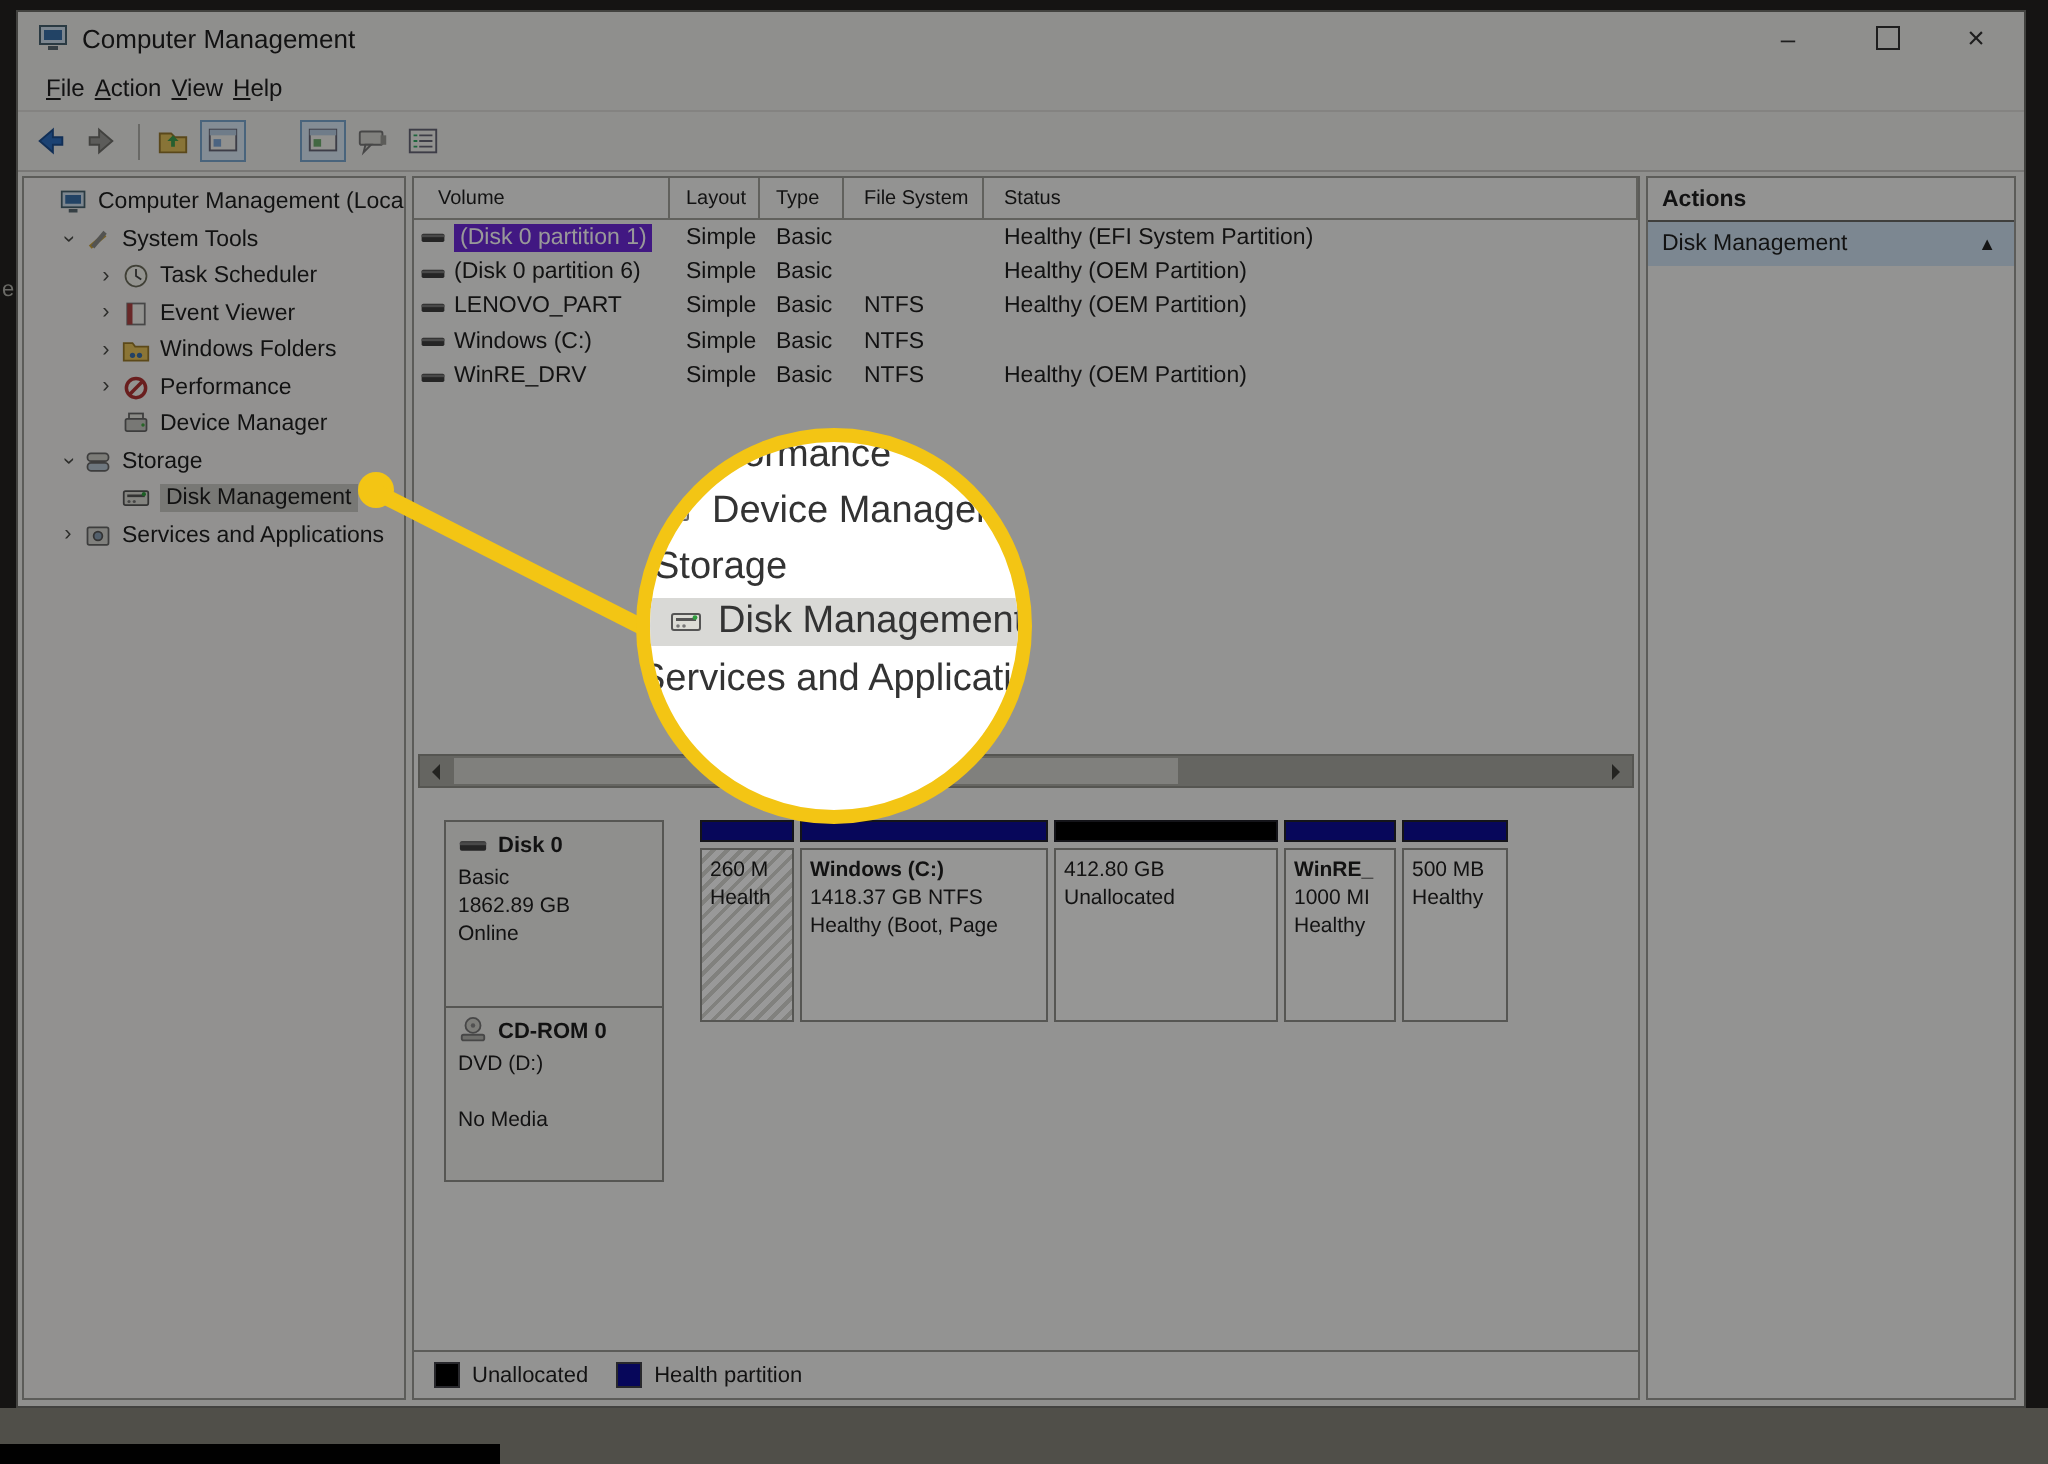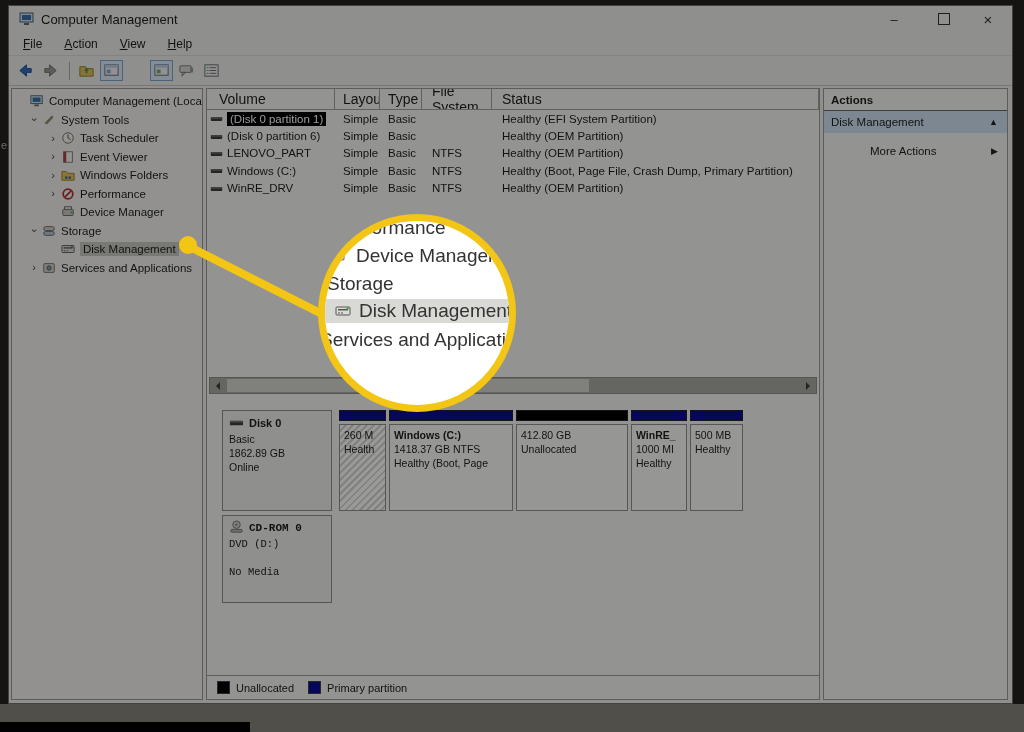--- a/index.html
+++ b/index.html
@@ -9,21 +9,21 @@
   .win{position:absolute;left:8px;top:5px;width:1005px;height:699px;background:#efeeec;
        border:1px solid #6e6e6a;box-sizing:border-box;display:flex;flex-direction:column;}
   .titlebar{height:26px;display:flex;align-items:center;position:relative;flex:0 0 auto;}
   .title-ic{margin:0 6px 0 10px;display:flex;}
   .title-ic svg{width:16px;height:16px;}
   .title-txt{font-size:13px;}
   .winbtn{position:absolute;top:0;width:34px;height:26px;display:flex;align-items:center;
           justify-content:center;font-size:13px;color:#333;}
   .wb-min{left:868px;} .wb-max{left:918px;} .wb-close{left:962px;font-size:15px;}
   .wb-box{width:10px;height:10px;border:1px solid #333;}
-  .menubar{height:23px;display:flex;align-items:center;gap:22px;padding-left:14px;
+  .menubar{height:23px;display:flex;align-items:center;gap:5px;padding-left:14px;
            font-size:12px;flex:0 0 auto;border-bottom:1px solid #dcdbd8;}
   .menu-item u{text-decoration:underline;}
   .toolbar{height:29px;display:flex;align-items:center;padding-left:5px;flex:0 0 auto;
            border-bottom:1px solid #c8c7c4;}
   .tbtn{width:23px;height:21px;display:flex;align-items:center;justify-content:center;
         margin-right:2px;box-sizing:border-box;}
   .tbtn svg{width:17px;height:17px;}
   .tbtn.boxed{border:1px solid #7ba7cf;background:#dcebf8;}
   .tsep{width:1px;height:18px;background:#b0afab;margin:0 5px;}
   
@@ -35,47 +35,47 @@
   .pane-act{left:814px;right:4px;}
   
   .tree{padding-top:3px;}
   .tree-row{height:18.5px;display:flex;align-items:center;font-size:11.5px;white-space:nowrap;}
   .chev{width:14px;flex:0 0 14px;text-align:center;color:#4a4a46;font-size:11px;line-height:1;}
   .chev.exp{transform:rotate(90deg);}
   .ticon{width:16px;flex:0 0 16px;display:flex;justify-content:center;margin-right:4px;}
   .ticon svg{width:14px;height:14px;}
   .tlabel.sel{background:#c8c8c3;padding:1px 3px;}
   
-  .vol-header{display:flex;height:20px;align-items:flex-start;font-size:14px;
+  .vol-header{display:flex;height:20px;align-items:flex-start;font-size:10px;
               border-bottom:1px solid #a2a29c;}
   .vh{box-sizing:border-box;border-right:1px solid #a2a29c;height:100%;display:flex;align-items:center;}
   .vol-row{display:flex;height:17.4px;align-items:center;font-size:11.5px;white-space:nowrap;}
   .vc{box-sizing:border-box;overflow:hidden;}
   .c-name{width:128px;display:flex;align-items:center;}
   .c-lay{width:45px;padding-left:8px;} .c-type{width:42px;padding-left:8px;}
   .c-fs{width:70px;padding-left:10px;} .c-st{flex:1;padding-left:10px;}
   .vic{margin:0 4px 0 3px;display:flex;} .vic svg{width:13px;height:13px;}
-  .vname.sel{background:#000000;color:#fff;padding:1px 3px;}
+  .vname.sel{background:#6d28d9;color:#fff;padding:1px 3px;}
   
   .hscroll{position:absolute;left:2px;right:2px;top:288px;height:17px;background:#a8a8a2;
            border:1px solid #8e8e88;box-sizing:border-box;}
   .sb-arrow{position:absolute;top:0;width:16px;height:15px;display:flex;align-items:center;justify-content:center;}
   .tri-l{width:0;height:0;border:4px solid transparent;border-right-color:#3c3c38;border-left:none;}
   .tri-r{width:0;height:0;border:4px solid transparent;border-left-color:#3c3c38;border-right:none;}
   .sb-thumb{position:absolute;left:17px;top:1px;width:362px;height:13px;background:#d6d6d1;}
   
   .disk-region{position:absolute;left:0;top:308px;right:0;bottom:0;}
   .disk-row{position:absolute;left:3px;right:3px;display:flex;padding-left:12px;}
-  .row-disk0{top:13px;height:101px;} .row-cdrom{top:118px;height:88px;font-family:Liberation Mono, monospace;}
+  .row-disk0{top:13px;height:101px;} .row-cdrom{top:106px;height:88px;}
   .disk-info{width:110px;flex:0 0 110px;border:1px solid #8f8f8a;background:#efeeec;
              box-sizing:border-box;padding:4px 6px;font-size:10.5px;line-height:14px;}
   .di-name{display:flex;align-items:center;font-weight:bold;font-size:11px;margin-bottom:2px;}
   .di-name .dic{margin-right:5px;display:flex;} .dic svg{width:15px;height:15px;}
   .dline{min-height:14px;white-space:nowrap;overflow:hidden;}
-  .parts{flex:1;display:flex;gap:3px;margin-left:7px;}
+  .parts{flex:1;display:flex;gap:3px;margin-left:18px;}
   .part{display:flex;flex-direction:column;box-sizing:border-box;}
   .part-strip{height:11px;border:1px solid #22222a;box-sizing:border-box;}
   .part-body{flex:1;margin-top:3px;border:1px solid #8f8f8a;background:#fbfaf8;
              padding:3px 4px;font-size:10.5px;line-height:14px;overflow:hidden;white-space:nowrap;}
   .part-body.hatch{background:repeating-linear-gradient(135deg,#ffffff 0 3px,#d8d8d2 3px 5px);}
   .pt{font-weight:bold;}
   
   .legend{position:absolute;left:0;right:0;bottom:0;height:23px;border-top:1px solid #9a9a94;
           display:flex;align-items:center;gap:14px;padding-left:10px;font-size:11px;}
   .lg-item{display:flex;align-items:center;gap:6px;}
@@ -353,21 +353,20 @@
                   <svg viewBox="0 0 16 16">
                     <rect x="1" y="6" width="14" height="5" rx="1" fill="#3f3f3f"></rect>
                     <rect x="1" y="6.5" width="14" height="1.6" fill="#7a7a7a"></rect>
                   </svg>
                 </span>
                 <span class="vname">Windows (C:)</span>
               </div>
               <div class="vc c-lay">Simple</div>
               <div class="vc c-type">Basic</div>
               <div class="vc c-fs">NTFS</div>
-              <div class="vc c-st">Healthy (Boot, Page File, Crash Dump, Primary Partition)</div>
             </div>
             <div class="vol-row">
               <div class="vc c-name">
                 <span class="vic">
                   <svg viewBox="0 0 16 16">
                     <rect x="1" y="6" width="14" height="5" rx="1" fill="#3f3f3f"></rect>
                     <rect x="1" y="6.5" width="14" height="1.6" fill="#7a7a7a"></rect>
                   </svg>
                 </span>
                 <span class="vname">WinRE_DRV</span>
@@ -462,36 +461,32 @@
                 <div class="dline">No Media</div>
               </div>
             </div>
           <div class="legend" id="legend">
               <span class="lg-item">
                 <span class="swatch" style="background: rgb(0, 0, 0);"></span>
                 <span>Unallocated</span>
               </span>
               <span class="lg-item">
                 <span class="swatch" style="background: rgb(12, 12, 150);"></span>
-                <span>Primary partition</span>
+                <span>Health partition</span>
               </span>
             </div>
         </div>
       </div>
 
       <div class="pane pane-act">
         <div class="act-header">Actions</div>
         <div id="act-items">
             <div class="act-item sel">
               <span>Disk Management</span>
               <span class="act-glyph">▲</span>
-            </div>
-            <div class="act-item sub">
-              <span>More Actions</span>
-              <span class="act-glyph">▶</span>
             </div>
           </div>
       </div>
     </div>
   </div>
 
   <div class="bstrip">
     
     
     

